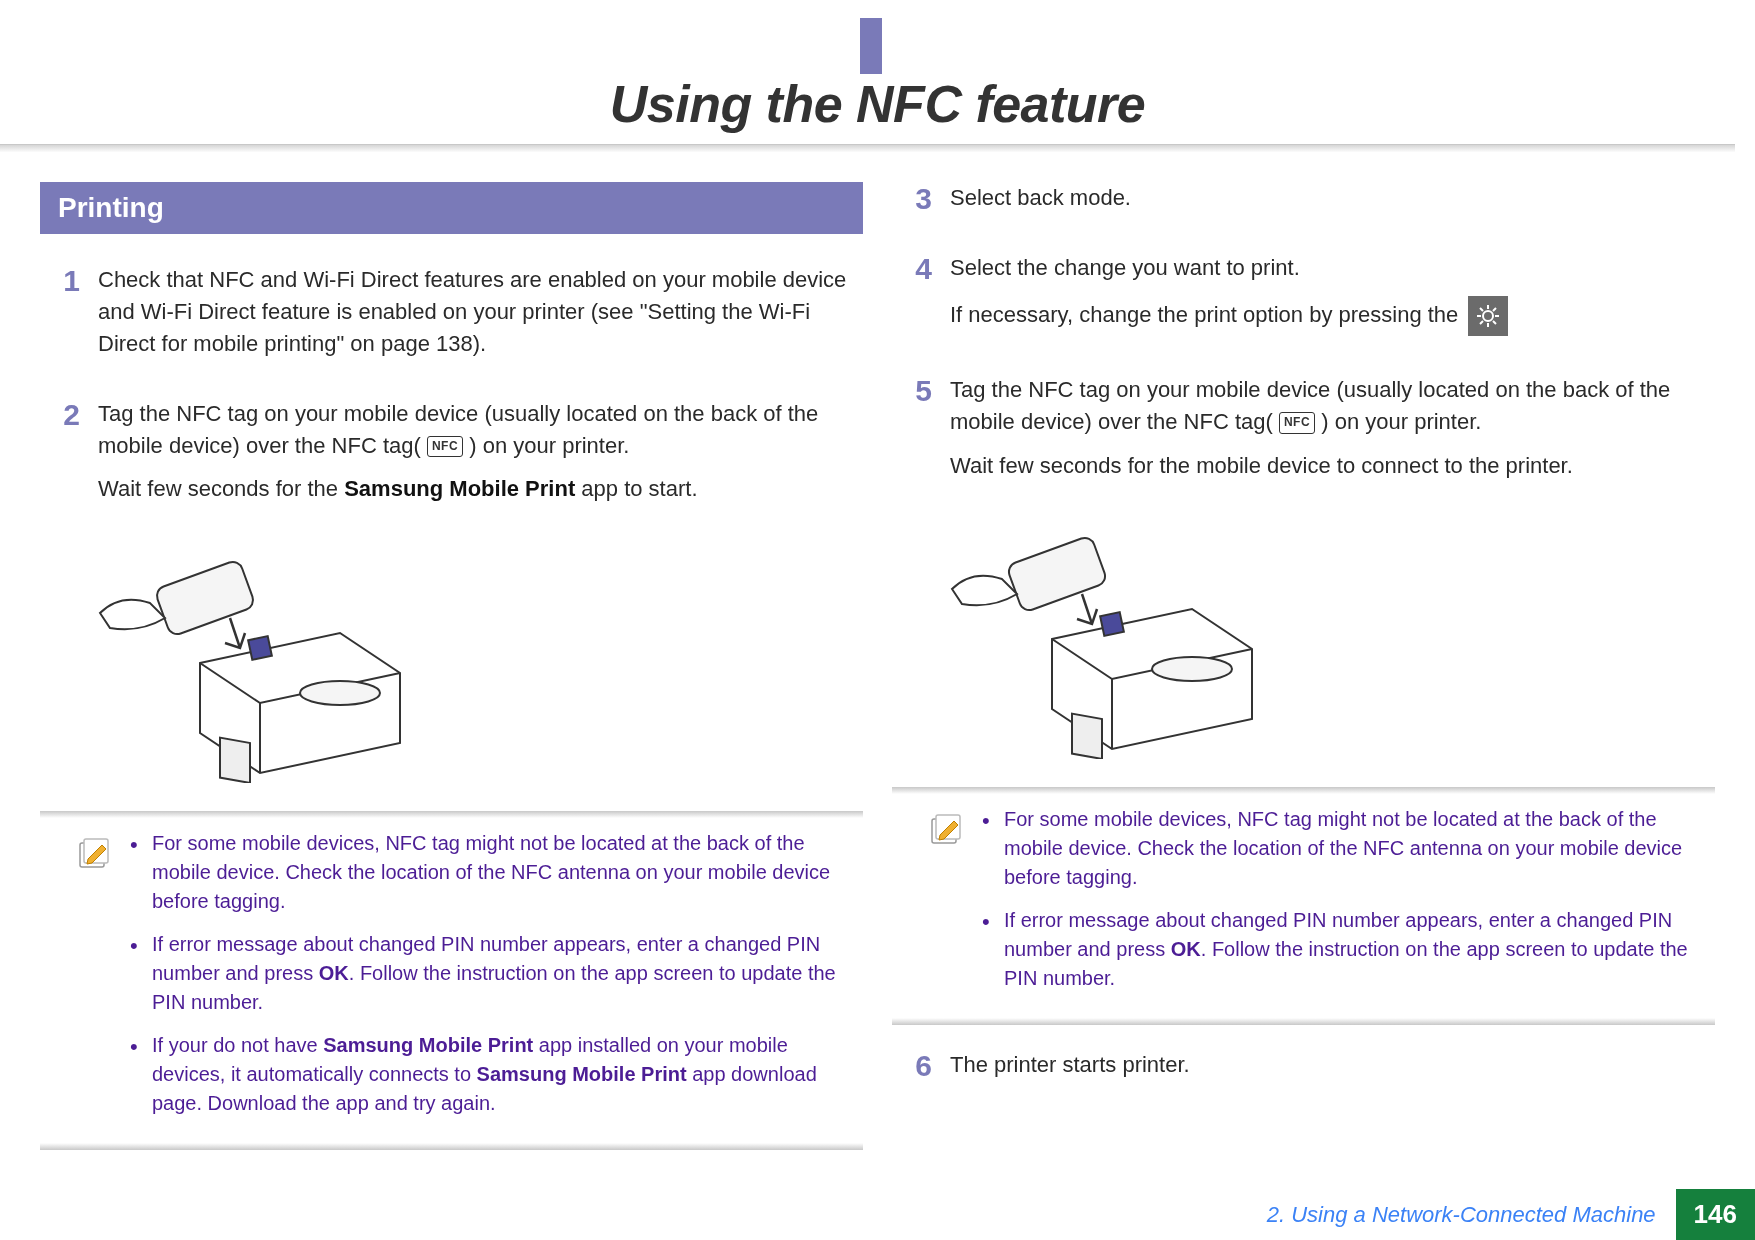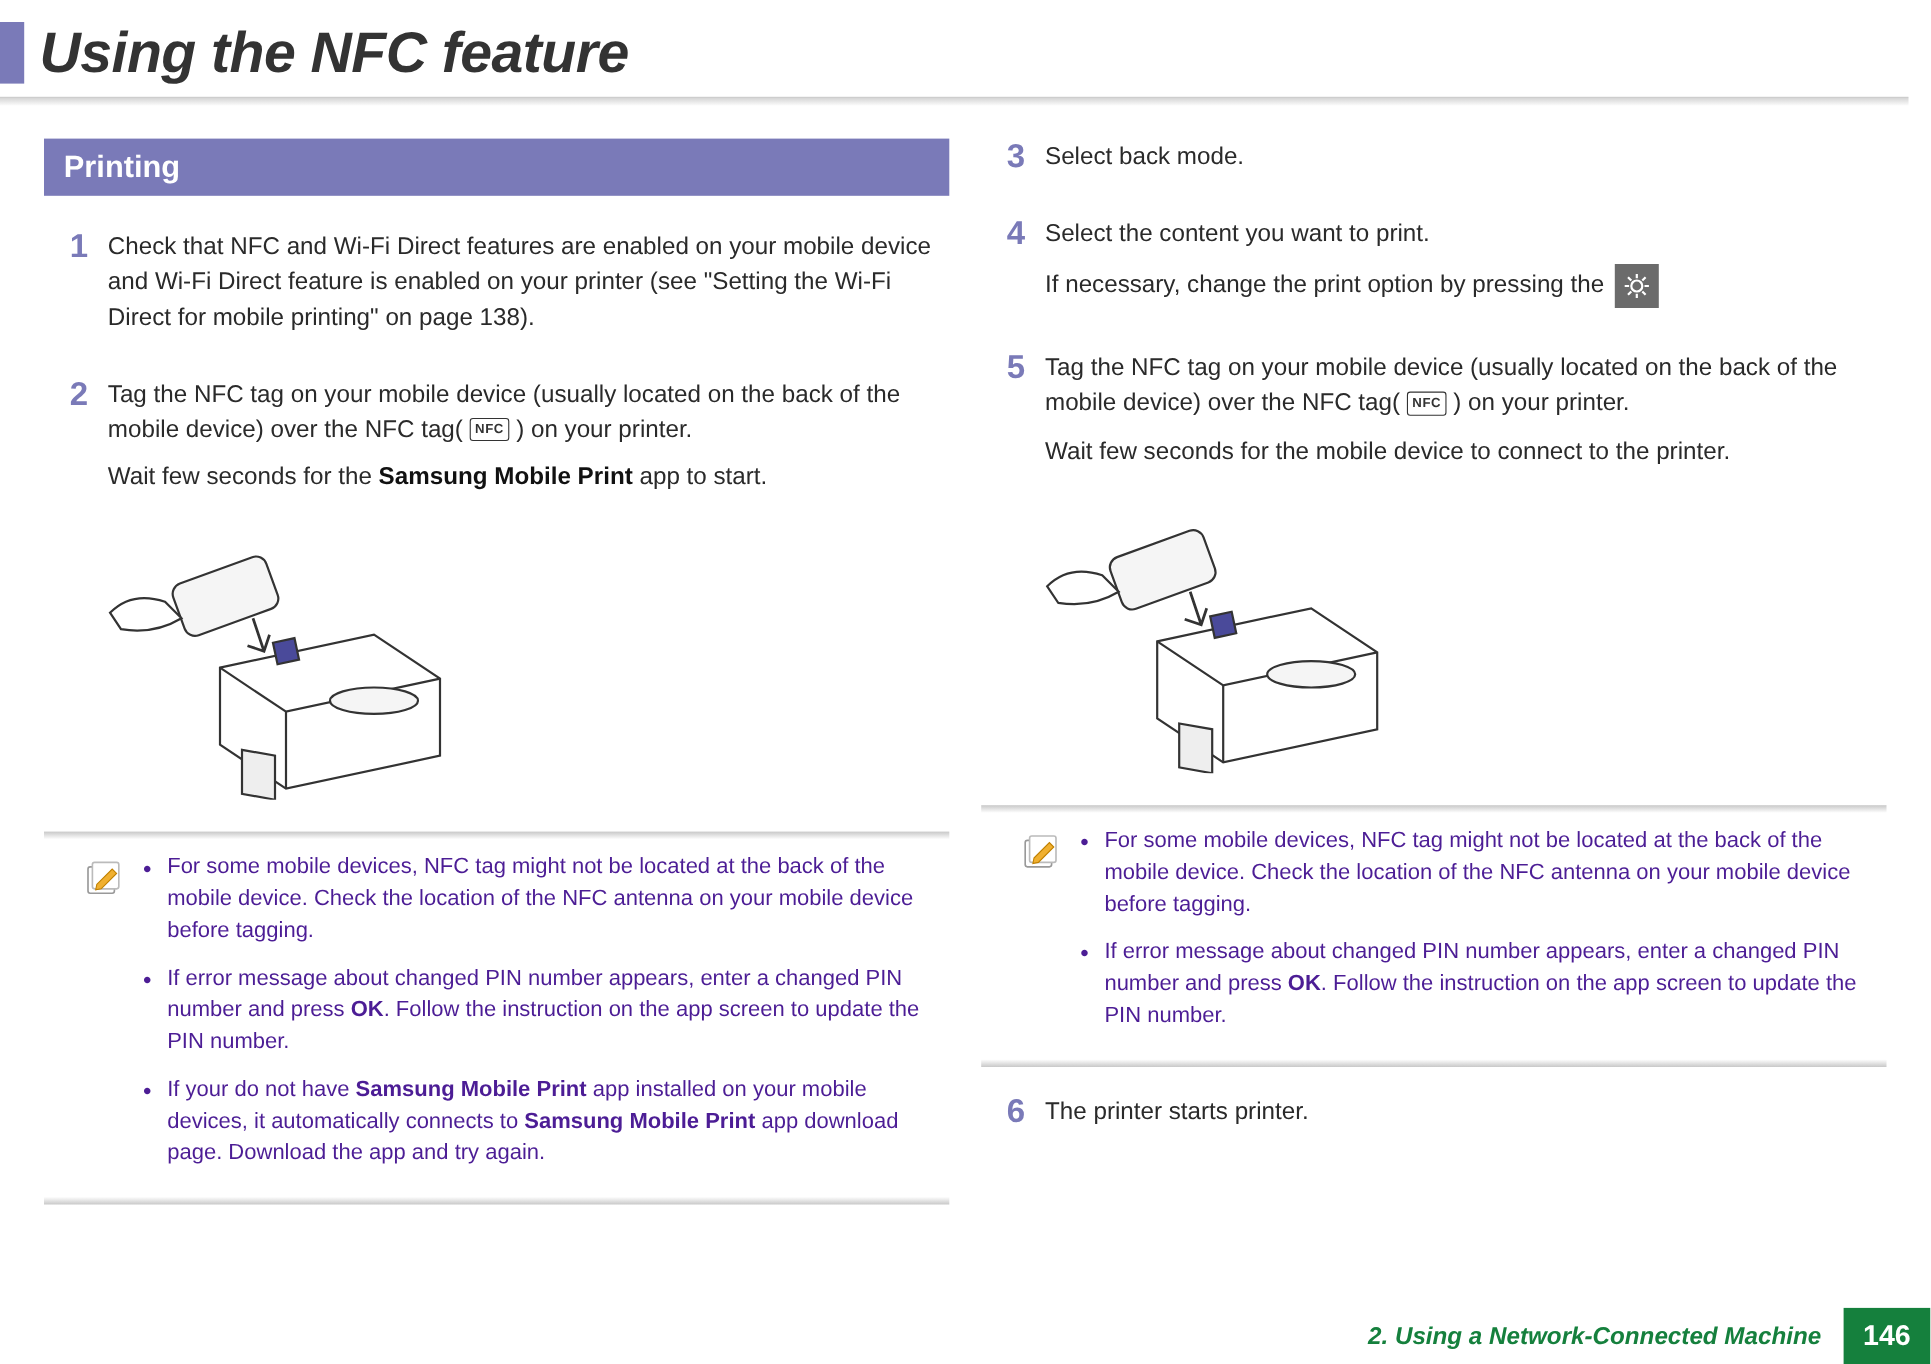--- a/index.html
+++ b/index.html
@@ -8,20 +8,21 @@
     background: #fff;
     width: 1755px;
     height: 1240px;
     position: relative;
     color: #222;
   }
   .page-header {
     display: flex;
     align-items: center;
     padding: 18px 0 10px 0;
+    flex-direction: column;
   }
   .purple-bar {
     width: 22px;
     height: 56px;
     background: #7a7ab8;
     margin-right: 14px;
   }
   .page-title {
     font-size: 52px;
     font-weight: 700;
@@ -148,22 +149,22 @@
   }
   .note-box b { font-weight: 700; }
   .footer {
     position: absolute;
     bottom: 0;
     right: 0;
     display: flex;
     align-items: center;
   }
   .footer-chapter {
-    color: #15803d;
-    font-weight: 700;
+    color: #3b82f6;
+    font-weight: 400;
     font-style: italic;
     font-size: 22px;
     margin-right: 20px;
   }
   .footer-pagenum {
     background: #15803d;
     color: #fff;
     font-size: 26px;
     font-weight: 700;
     padding: 10px 18px;
@@ -246,21 +247,21 @@
     <div class="step">
       <div class="step-num">3</div>
       <div class="step-body">
         <p>Select back mode.</p>
       </div>
     </div>
 
     <div class="step">
       <div class="step-num">4</div>
       <div class="step-body">
-        <p>Select the content you want to print.</p>
+        <p>Select the change you want to print.</p>
         <p>
           <span>If necessary, change the print option by pressing the</span>
           <span class="gear-box">
             <svg viewBox="0 0 28 28" fill="none" stroke="#fff" stroke-width="2">
               <circle cx="14" cy="14" r="5"></circle>
               <path d="M14 3v4M14 21v4M3 14h4M21 14h4M6 6l3 3M19 19l3 3M22 6l-3 3M9 19l-3 3"></path>
             </svg>
           </span>
         </p>
       </div>

